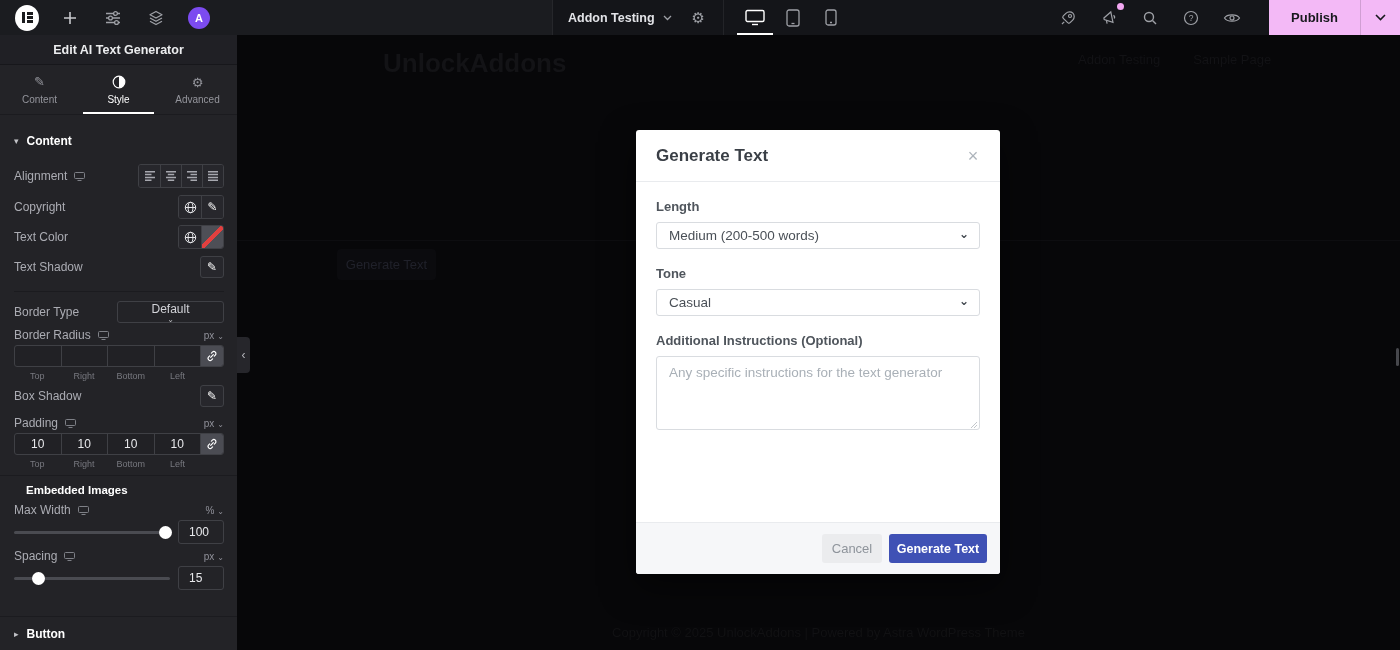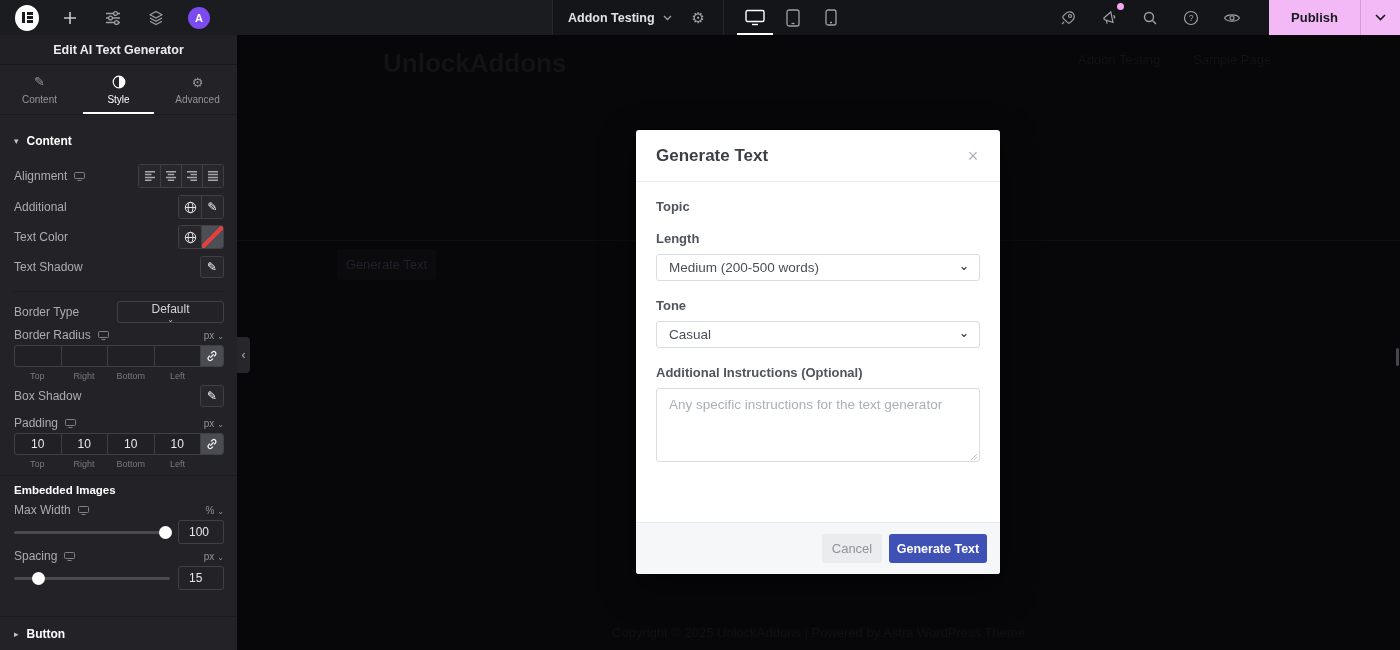--- a/index.html
+++ b/index.html
@@ -344,21 +344,21 @@
                   <g stroke="#A7A8AF" stroke-width="1.5">
                     <path d="M1 0.8h10M1 3.6h10M1 6.4h10M1 9.2h10"></path>
                   </g>
                 </svg>
               </span>
             </div>
         </div>
       </div>
 
       <div class="prow" style="top:81px;">
-        <span class="plbl">Additional</span>
+        <span class="plbl">Copyright</span>
         <div class="ctrl-right btn-group">
           <div class="gbtn">
               <span>
                 <svg width="13" height="13" viewBox="0 0 13 13">
                   <g stroke="#E8E9EC" stroke-width="1" fill="none">
                     <circle cx="6.5" cy="6.5" r="5.2"></circle>
                     <ellipse cx="6.5" cy="6.5" rx="2.4" ry="5.2"></ellipse>
                     <path d="M1.3 6.5h10.4"></path>
                   </g>
                 </svg>
@@ -487,21 +487,21 @@
       </div>
       <div class="dim-labels" style="top:344px;">
         <span>Top</span>
         <span>Right</span>
         <span>Bottom</span>
         <span>Left</span>
       </div>
 
       <div class="pdivider-full" style="top:360px;"></div>
 
-      <div class="sub-title" style="top:369px;">Embedded Images</div>
+      <div class="sub-title" style="top:369px;margin-left:12px;">Embedded Images</div>
 
       <div class="prow" style="top:388px; height:14px;">
         <span class="plbl">Max Width</span>
         <span class="mini-mon">
             <svg width="11" height="9" viewBox="0 0 11 9">
               <g stroke="#7E8087" stroke-width="1" fill="none">
                 <rect x="0.5" y="0.5" width="10" height="6" rx="1"></rect>
                 <path d="M3.5 8.5h4"></path>
               </g>
             </svg>
@@ -563,21 +563,20 @@
   </div>
 
   <div class="scroll-thumb"></div>
 
   <div class="modal">
     <div class="modal-header">
       <span class="modal-title">Generate Text</span>
       <button class="modal-close"><span>×</span></button>
     </div>
     <div class="modal-body">
-      <div class="fld-label">Topic</div>
 
       <div class="fld-label">Length</div>
       <div class="fld-select">
         <span>Medium (200-500 words)</span>
         <span class="sel-caret">⌄</span>
       </div>
 
       <div class="fld-label">Tone</div>
       <div class="fld-select">
         <span>Casual</span>

